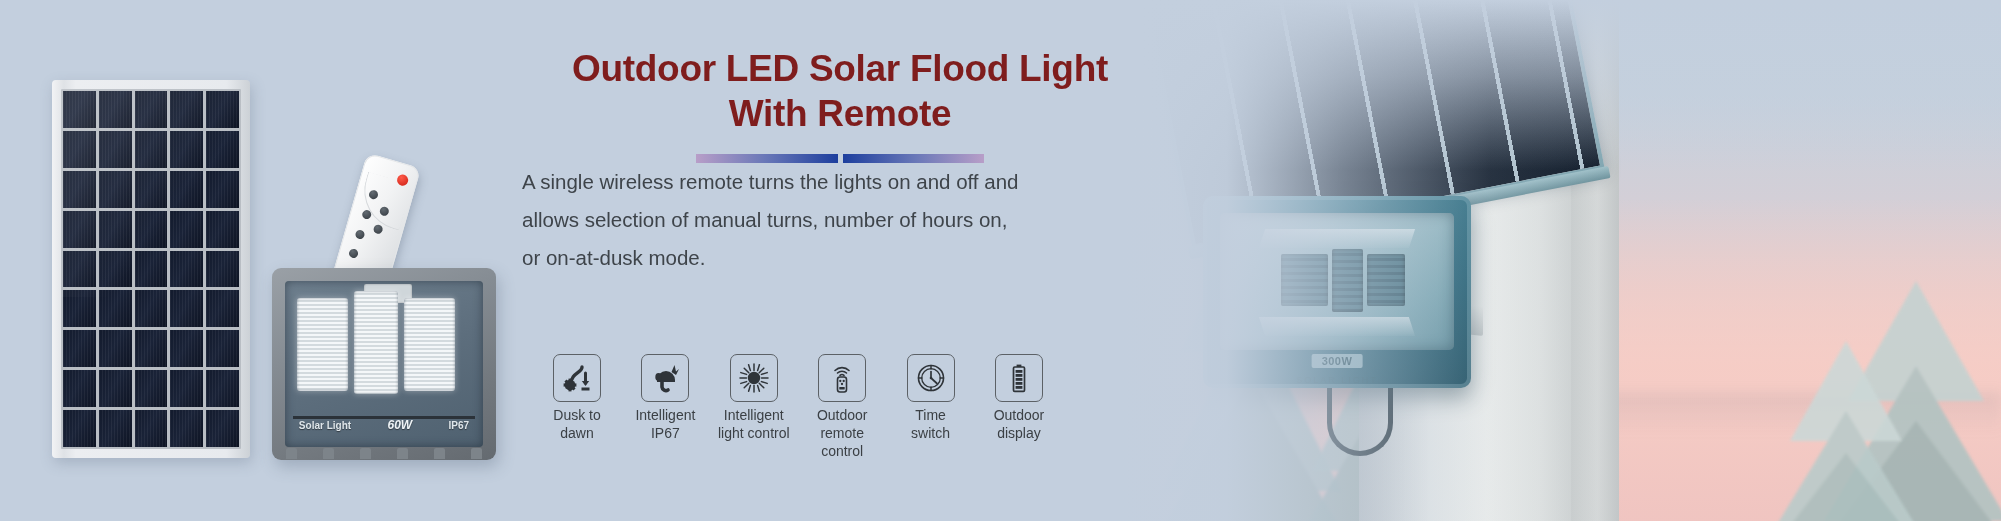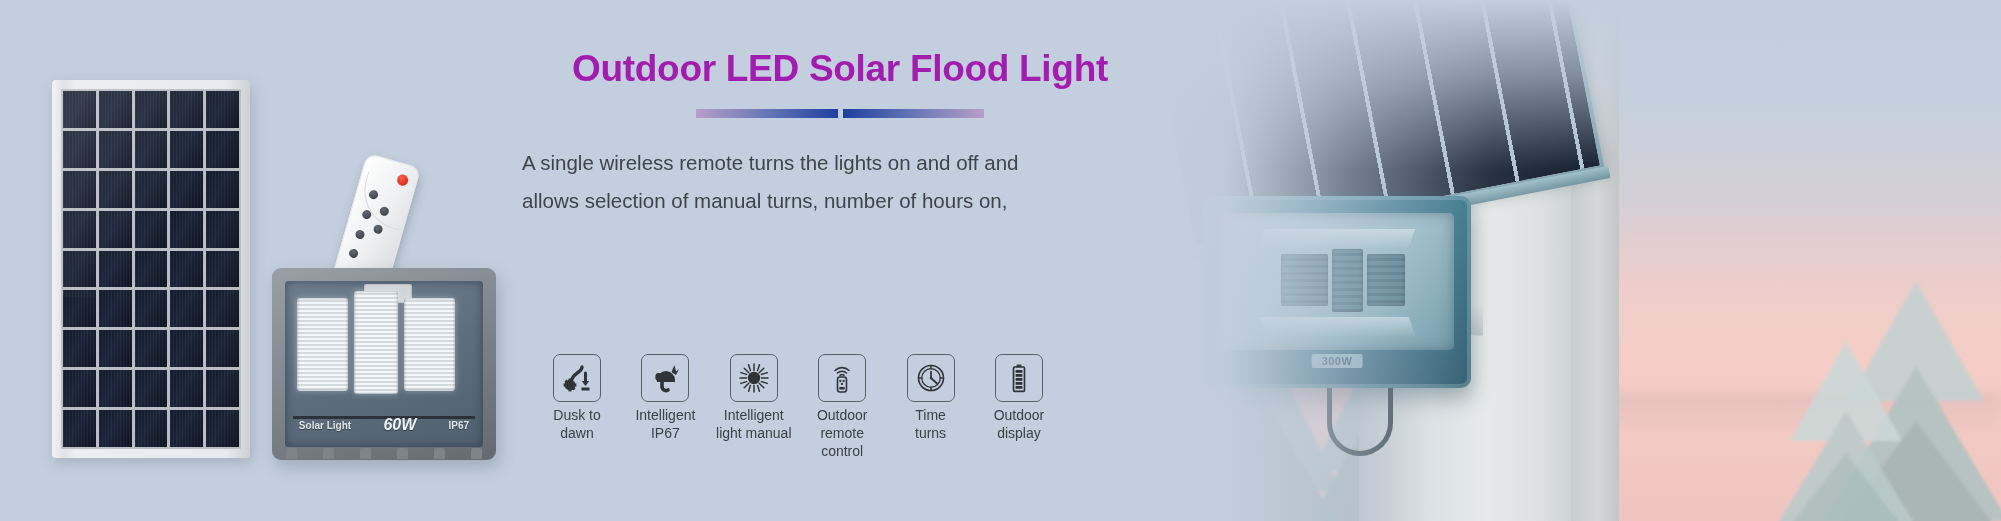--- a/index.html
+++ b/index.html
@@ -227,41 +227,41 @@
   }
   .fl-strip{
     position:absolute; left:4%; right:4%; bottom:17%; height:3px; background:#2b3239;
   }
   .fl-text{
     position:absolute; left:0; right:0; bottom:5%; height:16%;
     display:flex; align-items:center; justify-content:space-between;
     padding:0 7%; font-size:10px; color:#dfe6ea; font-weight:bold;
     text-shadow:0 1px 1px rgba(0,0,0,.45);
   }
-  .fl-watt{ font-style:italic; font-size:16px; color:#eef3f6; }
+  .fl-watt{ font-style:italic; font-size:12px; color:#eef3f6; }
   .fl-tabs{ position:absolute; left:0; right:0; bottom:-1px; height:13px;
     display:flex; justify-content:space-between; padding:0 14px; }
   .fl-tab{ width:11px; height:11px; background:#7d848a; border-radius:2px 2px 0 0; }
 
   
   .content{ position:absolute; left:520px; top:46px; width:640px; z-index:22; }
   .title{
-    font-size:37px; font-weight:bold; color:#a21caf; text-align:center;
+    font-size:37px; font-weight:bold; color:#7f1d1d; text-align:center;
     line-height:1.22; letter-spacing:-.3px;
   }
   .divider{
     margin:18px auto 0; width:288px; height:9px;
     display:flex; gap:5px;
   }
   .divider .half{ flex:1; }
   .divider .left{ background:linear-gradient(to right,#b89ec8,#6a78b8 48%,#1d3f9e); }
   .divider .right{ background:linear-gradient(to left,#b89ec8,#6a78b8 48%,#1d3f9e); }
 
   .desc{
-    margin-top:26px; font-size:20.5px; line-height:1.85;
+    font-size:20.5px; line-height:1.85;
     color:#3e444a; text-align:left; padding-left:2px;
   }
 
   
   .features{
     position:absolute; left:538px; top:354px; width:520px;
     display:flex; justify-content:space-between; z-index:22;
   }
   .feature{ width:78px; text-align:center; }
   .fbox{
@@ -420,28 +420,30 @@
         <div class="fl-tab"></div>
           <div class="fl-tab"></div>
           <div class="fl-tab"></div>
       </div>
     </div>
   </div>
 
   <div class="content">
     <div class="title">
       <div>Outdoor LED Solar Flood Light</div>
+      <div>With Remote</div>
     </div>
     <div class="divider">
       <div class="half left"></div>
       <div class="half right"></div>
     </div>
     <div class="desc">
       <div>A single wireless remote turns the lights on and off and</div>
       <div>allows selection of manual turns, number of hours on,</div>
+      <div>or on-at-dusk mode.</div>
     </div>
   </div>
 
   <div class="features">
 
     <div class="feature">
       <div class="fbox">
         <svg width="34" height="34" viewBox="0 0 34 34">
           <path d="M11 23 C11 12, 22 12, 22 6" stroke="#2f3439" stroke-width="3.4" fill="none" stroke-linecap="round"></path>
           <circle cx="10" cy="24" r="5.2" fill="#2f3439"></circle>
@@ -499,21 +501,21 @@
             <line x1="13.4" y1="24.4" x2="11.6" y2="30.2"></line>
             <line x1="3.8" y1="11.6" x2="9.6" y2="13.4"></line>
             <line x1="24.4" y1="20.6" x2="30.2" y2="22.4"></line>
             <line x1="3.8" y1="22.4" x2="9.6" y2="20.6"></line>
             <line x1="24.4" y1="13.4" x2="30.2" y2="11.6"></line>
           </g>
         </svg>
       </div>
       <div class="flabel">
         <div>Intelligent</div>
-        <div>light manual</div>
+        <div>light control</div>
       </div>
     </div>
 
     <div class="feature">
       <div class="fbox">
         <svg width="34" height="34" viewBox="0 0 34 34">
           <g stroke="#2f3439" fill="none" stroke-linecap="round">
             <path d="M10 9.5 A10 10 0 0 1 24 9.5" stroke-width="1.6"></path>
             <path d="M12.5 12 A6.5 6.5 0 0 1 21.5 12" stroke-width="1.6"></path>
             <path d="M15 14.4 A3 3 0 0 1 19 14.4" stroke-width="1.6"></path>
@@ -542,21 +544,21 @@
             <line x1="4.5" y1="17" x2="8" y2="17"></line>
             <line x1="26" y1="17" x2="29.5" y2="17"></line>
           </g>
           <line x1="17" y1="17" x2="17" y2="10.5" stroke="#2f3439" stroke-width="1.7" stroke-linecap="round"></line>
           <line x1="17" y1="17" x2="23" y2="22.5" stroke="#2f3439" stroke-width="1.7" stroke-linecap="round"></line>
           <circle cx="17" cy="17" r="1.3" fill="#2f3439"></circle>
         </svg>
       </div>
       <div class="flabel">
         <div>Time</div>
-        <div>turns</div>
+        <div>switch</div>
       </div>
     </div>
 
     <div class="feature">
       <div class="fbox">
         <svg width="34" height="34" viewBox="0 0 34 34">
           <rect x="14.6" y="3.6" width="4.8" height="2.4" fill="#2f3439"></rect>
           <rect x="11.5" y="6" width="11" height="24.4" rx="1.2" fill="none" stroke="#2f3439" stroke-width="1.7"></rect>
           <g fill="#2f3439">
             <rect x="13.6" y="9" width="6.8" height="2.8"></rect>

